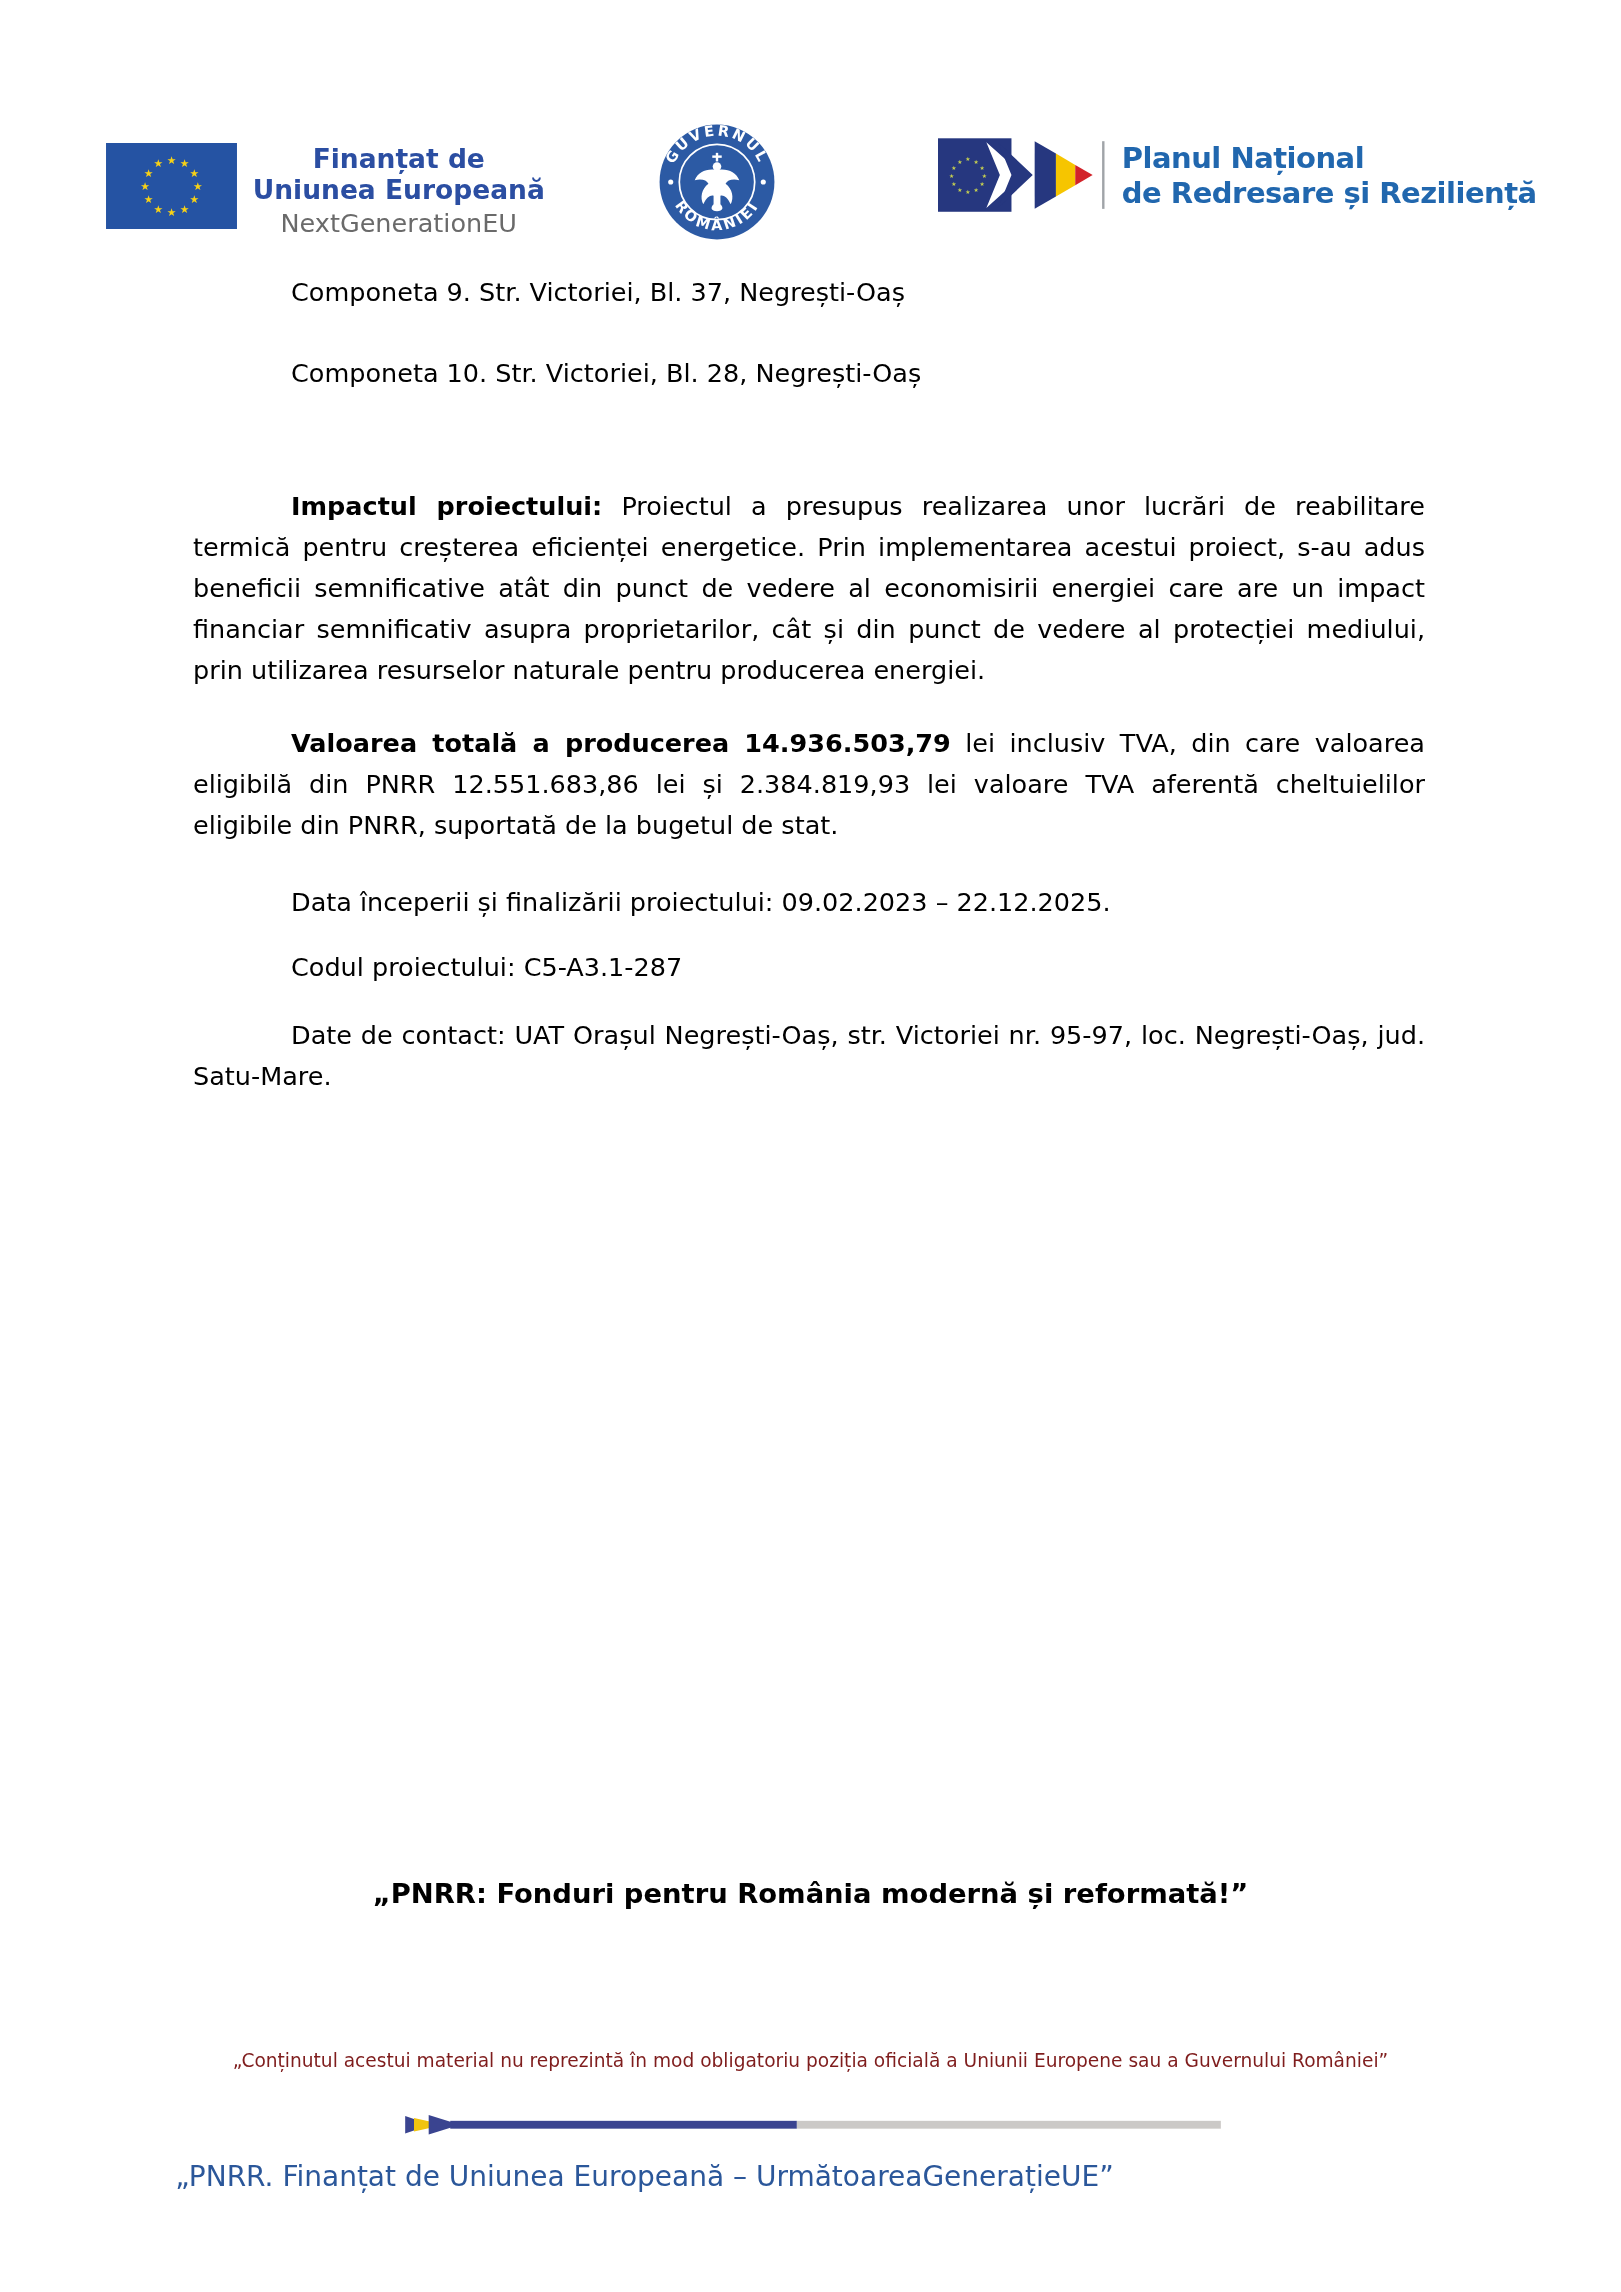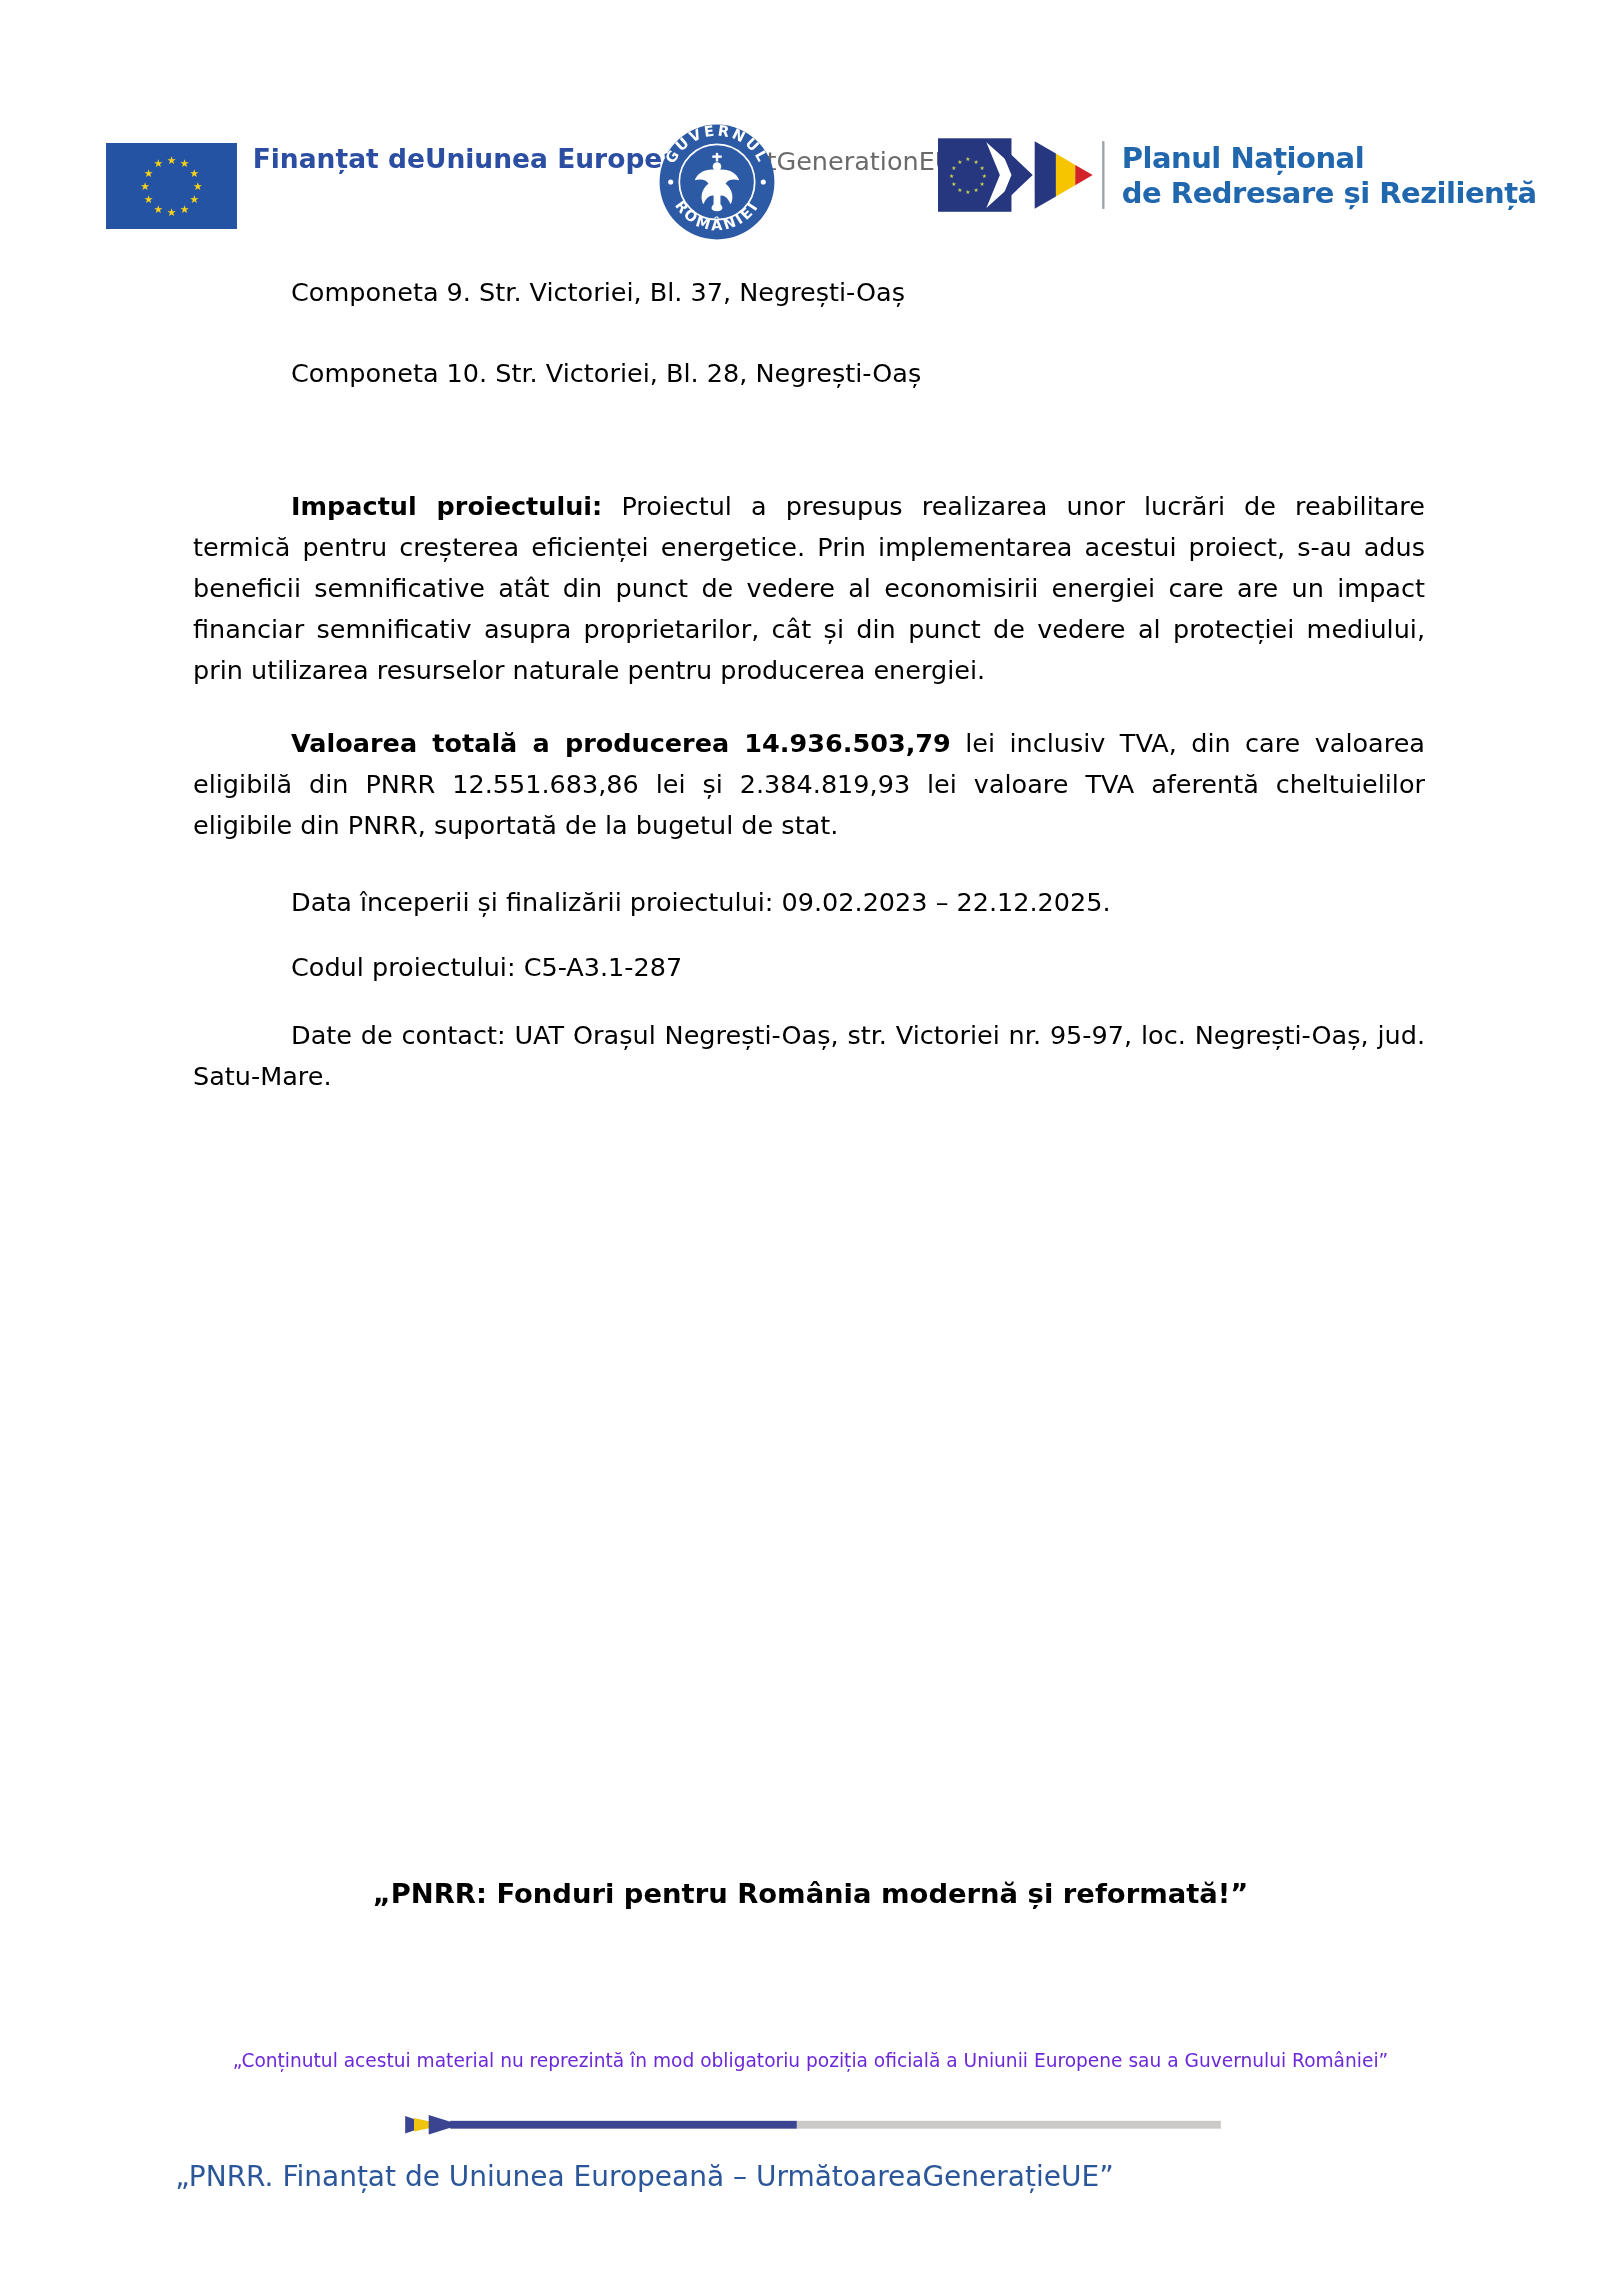--- a/index.html
+++ b/index.html
@@ -6,35 +6,35 @@
   .page{
     position:relative;
     width:1621px;height:2293px;
     background:#ffffff;
     font-family:"DejaVu Sans",sans-serif;
     color:#000000;
     overflow:hidden;
   }
   
   .eu-logo{position:absolute;left:106px;top:143px;display:flex;gap:15.7px;align-items:flex-start;}
-  .eu-logo .txt{display:flex;flex-direction:row;text-align:center;}
+  .eu-logo .txt{display:flex;flex-direction:column;text-align:center;}
   .eu-logo .l1,.eu-logo .l2{font-weight:bold;font-size:26.5px;line-height:31px;color:#2B4EA2;}
   .eu-logo .l3{font-size:25.5px;line-height:33px;color:#6A6A6A;margin-top:2px;}
   .gov-seal{position:absolute;left:657px;top:122px;}
   .pnrr-logo{position:absolute;left:925px;top:137px;display:flex;align-items:center;padding-left:13px;}
   .pnrr-logo .txt{margin-left:9.8px;display:flex;flex-direction:column;}
   .pnrr-logo .l1,.pnrr-logo .l2{font-weight:bold;font-size:29px;line-height:35px;color:#2167AE;letter-spacing:-0.5px;}
   
   .bodytext{position:absolute;left:193px;width:1232px;font-size:25.5px;line-height:41px;}
   .indent{text-indent:98px;}
   .just{text-align:justify;}
   .b{font-weight:bold;}
   
   .slogan{position:absolute;left:0;width:1621px;top:1878px;text-align:center;font-weight:bold;font-size:27.4px;color:#000;}
-  .disclaimer{position:absolute;left:0;width:1621px;top:2050px;text-align:center;font-size:18.6px;color:#6d28d9;}
+  .disclaimer{position:absolute;left:0;width:1621px;top:2050px;text-align:center;font-size:18.6px;color:#7f1d1d;}
   .bar{position:absolute;left:405px;top:2113px;}
   .funding{position:absolute;left:0;width:1289px;top:2160px;text-align:center;font-size:28px;color:#2B579A;}
   .links{position:absolute;left:0;width:1621px;top:2215px;display:flex;justify-content:center;gap:127px;}
   .links a{font-size:20.6px;color:#0563C1;text-decoration:underline;}
 </style>
 </head>
 <body>
 
 <div class="page">
 

